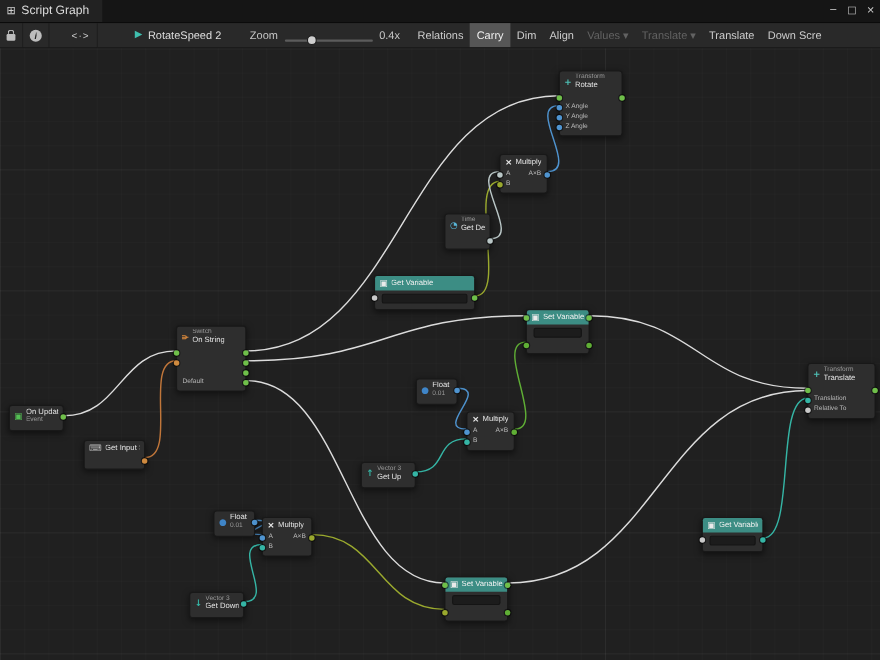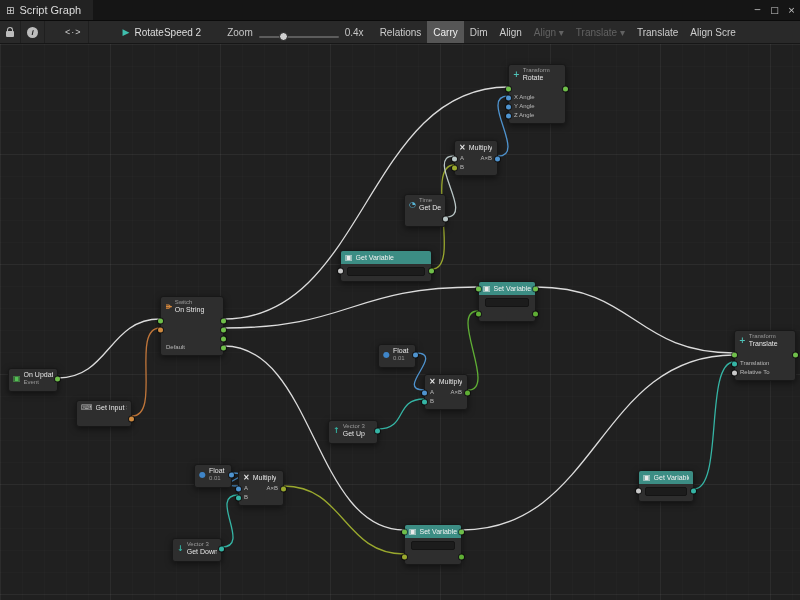--- a/index.html
+++ b/index.html
@@ -103,24 +103,24 @@
     <div class="slider">
       <div class="slider-handle" id="zoom-handle" style="left: calc(30% - 4px);"></div>
     </div>
     <span>0.4x</span>
   </div>
   <div class="tb-buttons" id="tb-buttons">
       <div class="tb-button">Relations</div>
       <div class="tb-button active">Carry</div>
       <div class="tb-button">Dim</div>
       <div class="tb-button">Align</div>
-      <div class="tb-button disabled">Align ▾</div>
+      <div class="tb-button disabled">Values ▾</div>
       <div class="tb-button disabled">Translate ▾</div>
       <div class="tb-button">Translate</div>
-      <div class="tb-button">Align Scre</div>
+      <div class="tb-button">Down Scre</div>
     </div>
 </div>
 
 <div class="canvas" id="canvas">
   <svg class="wires" id="wires" width="800" height="556">
       <path d="M 58 334 C 109 334, 109 275, 160 275" stroke="#dcdcdc" stroke-width="1.3" fill="none"></path>
       <path d="M 132 372 C 162 372, 130 284, 160 284" stroke="#c0763a" stroke-width="1.3" fill="none"></path>
       <path d="M 224 275 C 366 275, 366 43, 508 43" stroke="#dcdcdc" stroke-width="1.3" fill="none"></path>
       <path d="M 224 284 C 351 284, 351 243, 478 243" stroke="#dcdcdc" stroke-width="1.3" fill="none"></path>
       <path d="M 224 302 C 314 302, 314 486, 404 486" stroke="#dcdcdc" stroke-width="1.3" fill="none"></path>

